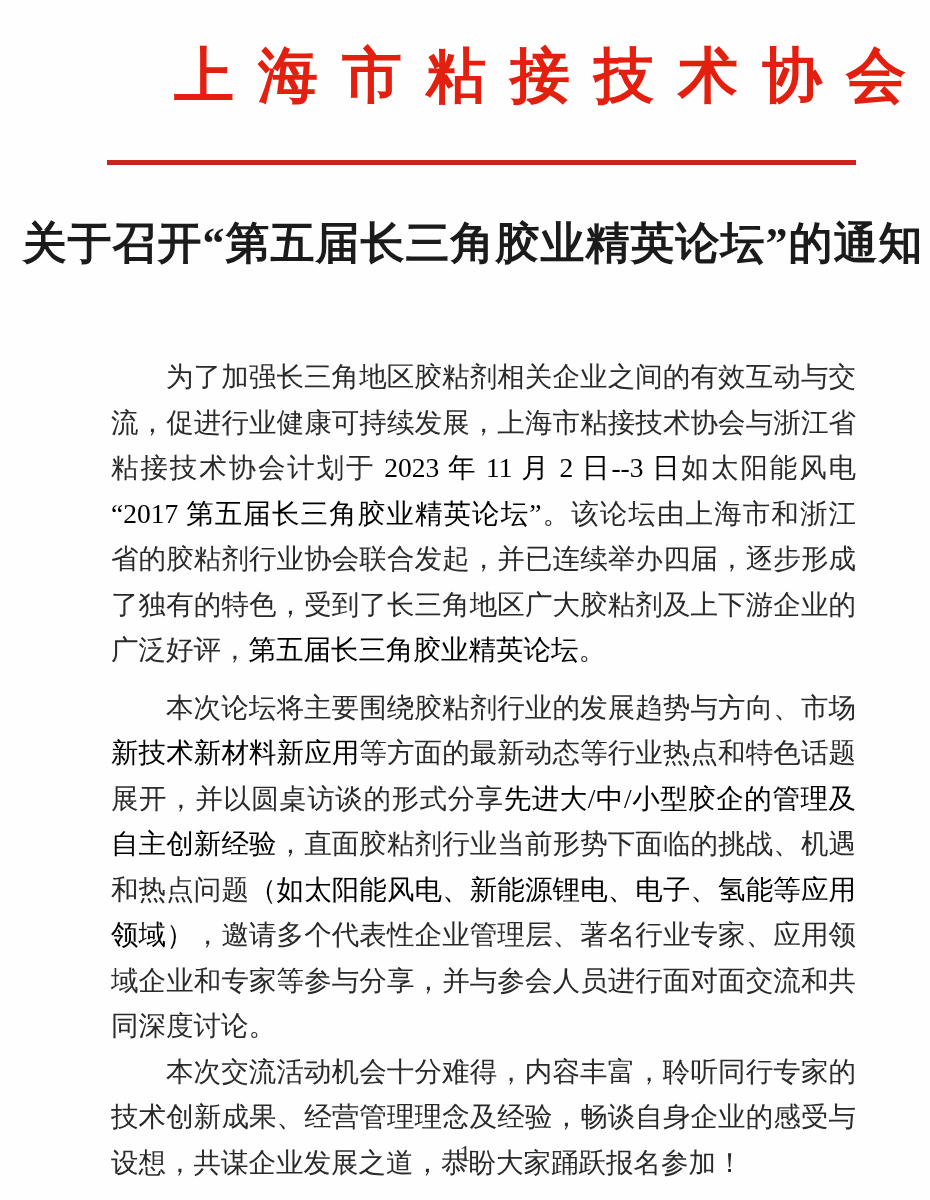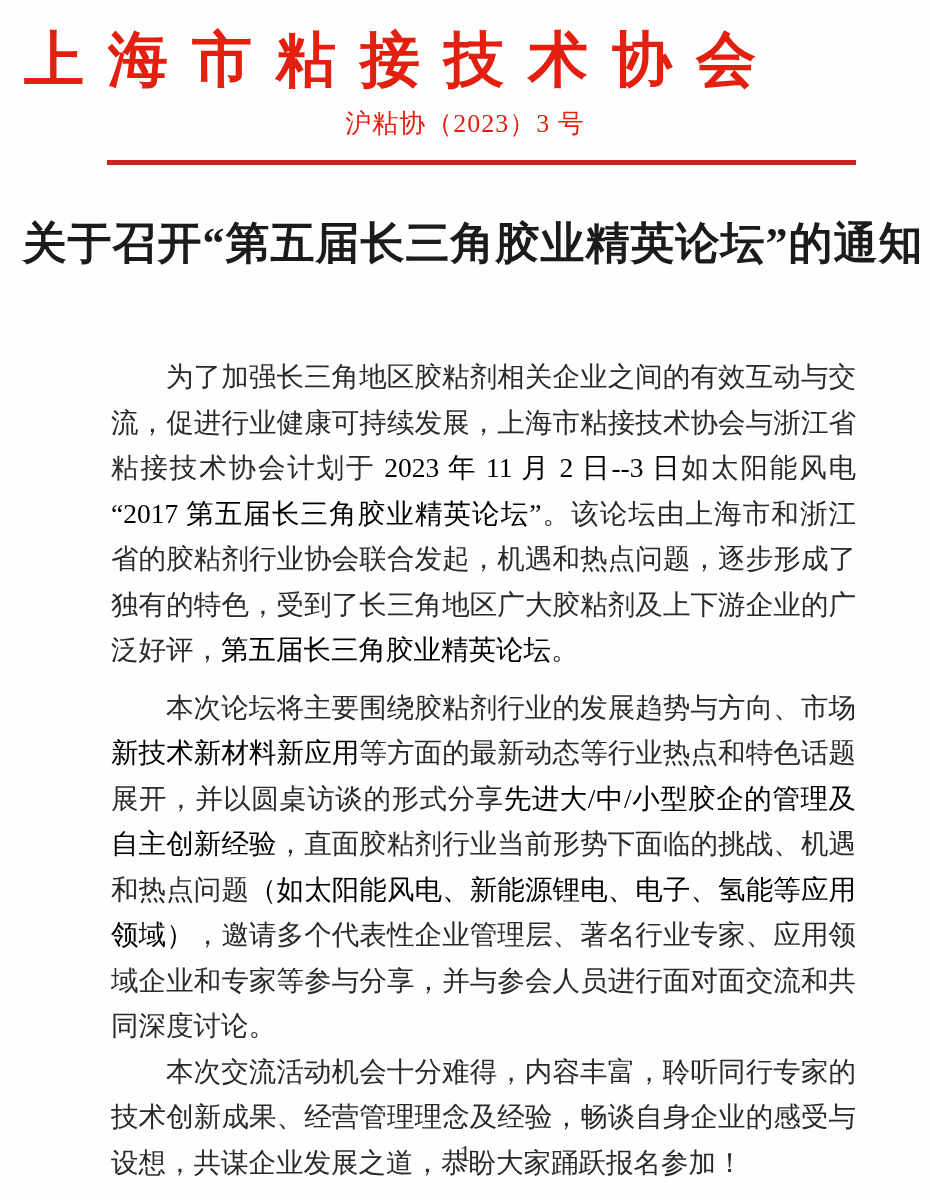--- a/index.html
+++ b/index.html
@@ -11,24 +11,24 @@
     position: relative;
     width: 930px;
     height: 1200px;
     background: #fefefe;
     overflow: hidden;
     font-family: "Liberation Serif", "DejaVu Serif", serif;
     color: var(--text-dark, #262626);
   }
   .org-name {
     position: absolute;
-    top: 20px;
+    top: 36px;
     left: 0;
     width: 100%;
-    text-align: left;
+    text-align: right;
     font-size: 60px;
     font-weight: bold;
     color: var(--accent-red, #e3200f);
     letter-spacing: 24px;
     text-indent: 24px;
     white-space: nowrap;
   }
   .doc-number {
     position: absolute;
     top: 106px;
@@ -102,30 +102,29 @@
     color: #333333;
   }
 </style>
 </head>
 <body>
 
 <div class="page">
 
   <div class="org-name">上海市粘接技术协会</div>
 
-  <div class="doc-number">沪粘协（2023）3 号</div>
 
   <div class="red-rule"></div>
 
   <h1 class="title-main">关于召开“第五届长三角胶业精英论坛”的通知</h1>
 
 
   <div class="body-text">
 
-    <p class="para para-gap-sm"><span>为了加强长三角地区胶粘剂相关企业之间的有效互动与交流，促进行业健康可持续发展，上海市粘接技术协会与浙江省粘接技术协会计划于 </span><b>2023 年 11 月 2 日--3 日</b><span>如太阳能风电 </span><b>“2017 第五届长三角胶业精英论坛”</b><span>。该论坛由上海市和浙江省的胶粘剂行业协会联合发起，机遇和热点问题，逐步形成了独有的特色，受到了长三角地区广大胶粘剂及上下游企业的广泛好评，</span><b>第五届长三角胶业精英论坛</b><span>。</span></p>
+    <p class="para para-gap-sm"><span>为了加强长三角地区胶粘剂相关企业之间的有效互动与交流，促进行业健康可持续发展，上海市粘接技术协会与浙江省粘接技术协会计划于 </span><b>2023 年 11 月 2 日--3 日</b><span>如太阳能风电 </span><b>“2017 第五届长三角胶业精英论坛”</b><span>。该论坛由上海市和浙江省的胶粘剂行业协会联合发起，并已连续举办四届，逐步形成了独有的特色，受到了长三角地区广大胶粘剂及上下游企业的广泛好评，</span><b>第五届长三角胶业精英论坛</b><span>。</span></p>
 
     <p class="para para-gap-lg"><span>本次论坛将主要围绕胶粘剂行业的发展趋势与方向、市场</span><b>新技术新材料新应用</b><span>等方面的最新动态等行业热点和特色话题展开，并以圆桌访谈的形式分享</span><b>先进大/中/小型胶企的管理及自主创新经验</b><span>，直面胶粘剂行业当前形势下面临的挑战、机遇和热点问题</span><b>（如太阳能风电、新能源锂电、电子、氢能等应用领域）</b><span>，邀请多个代表性企业管理层、著名行业专家、应用领域企业和专家等参与分享，并与参会人员进行面对面交流和共同深度讨论。</span></p>
 
     <p class="para"><span>本次交流活动机会十分难得，内容丰富，聆听同行专家的技术创新成果、经营管理理念及经验，畅谈自身企业的感受与设想，共谋企业发展之道，恭盼大家踊跃报名参加！</span></p>
 
   </div>
 
   <div class="page-number">1</div>
 
 </div>

